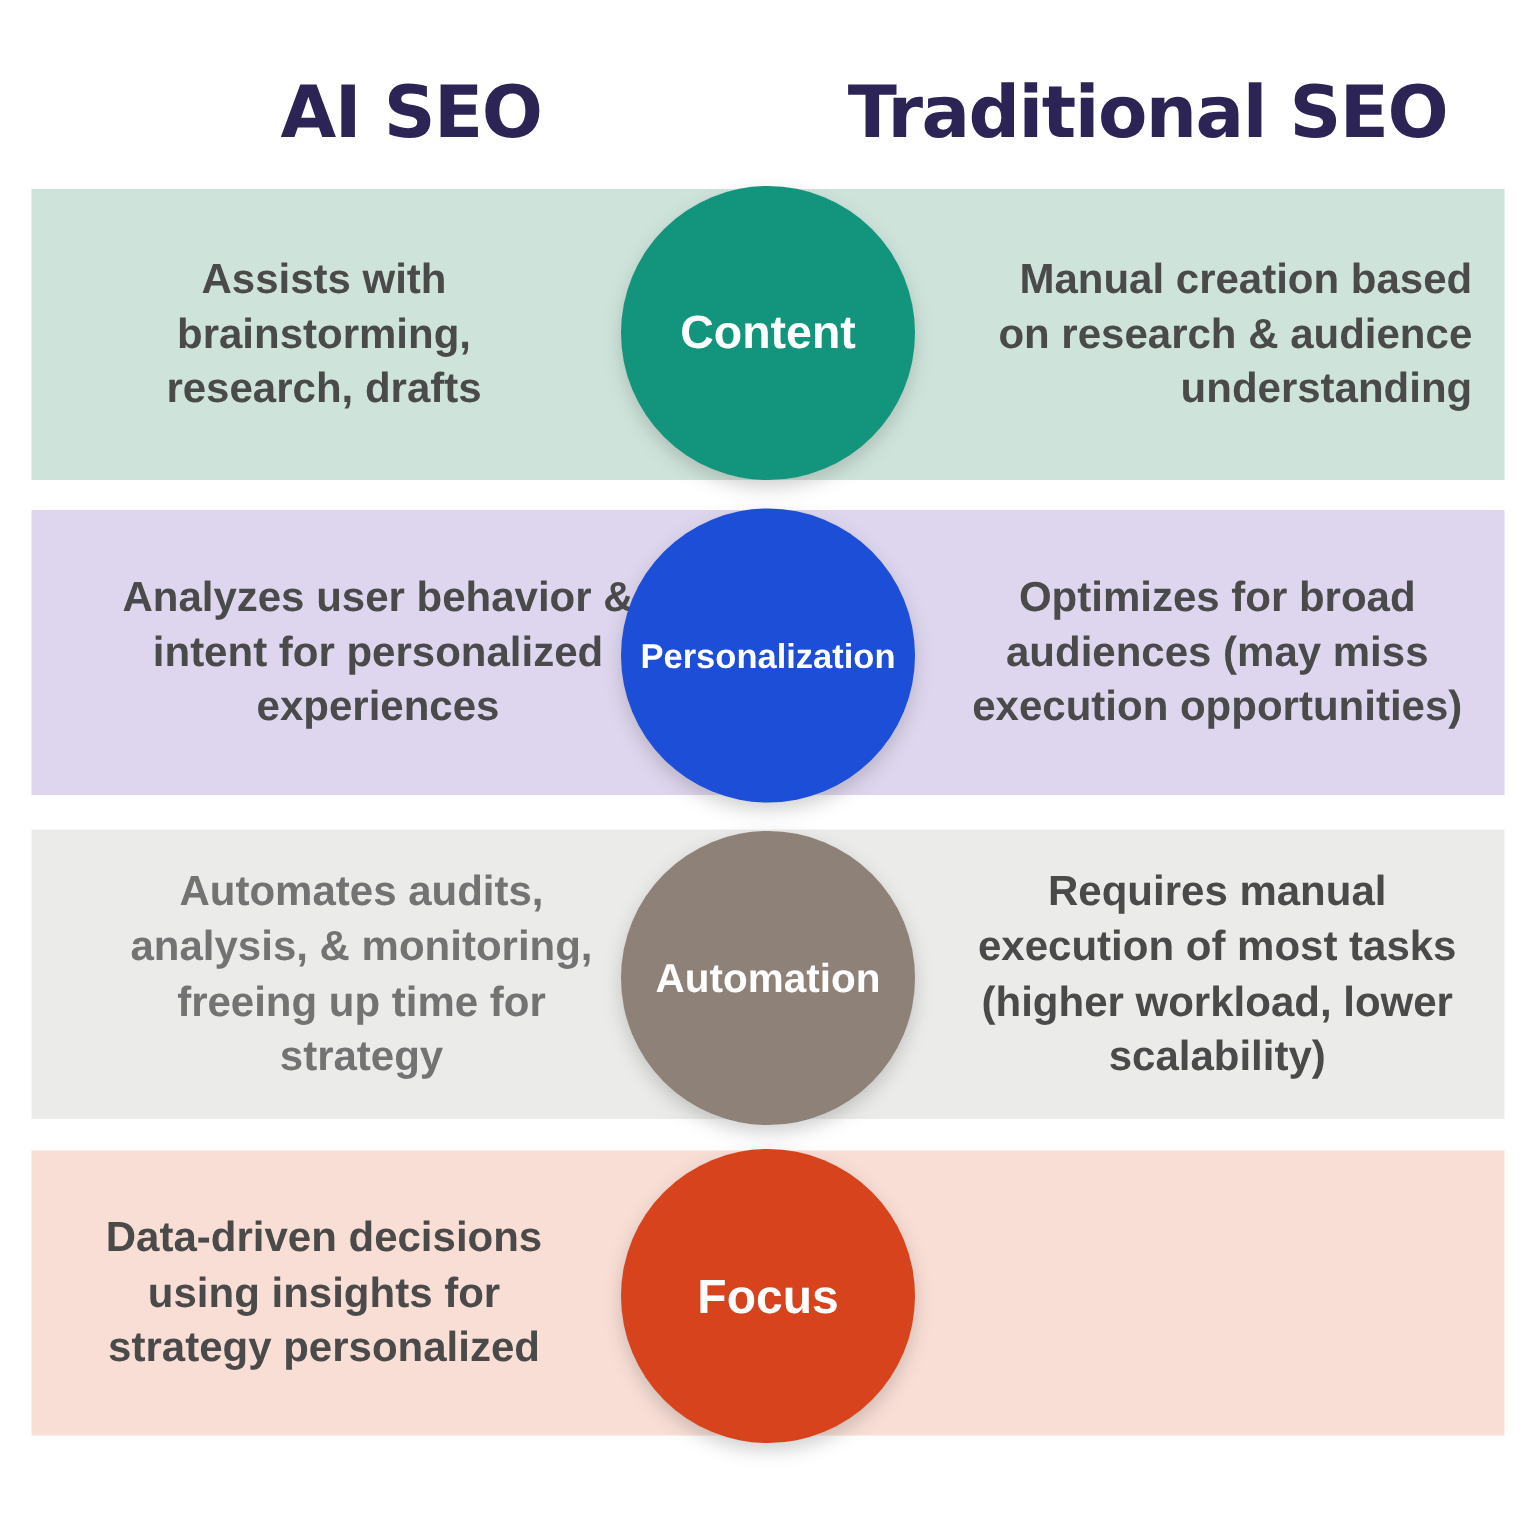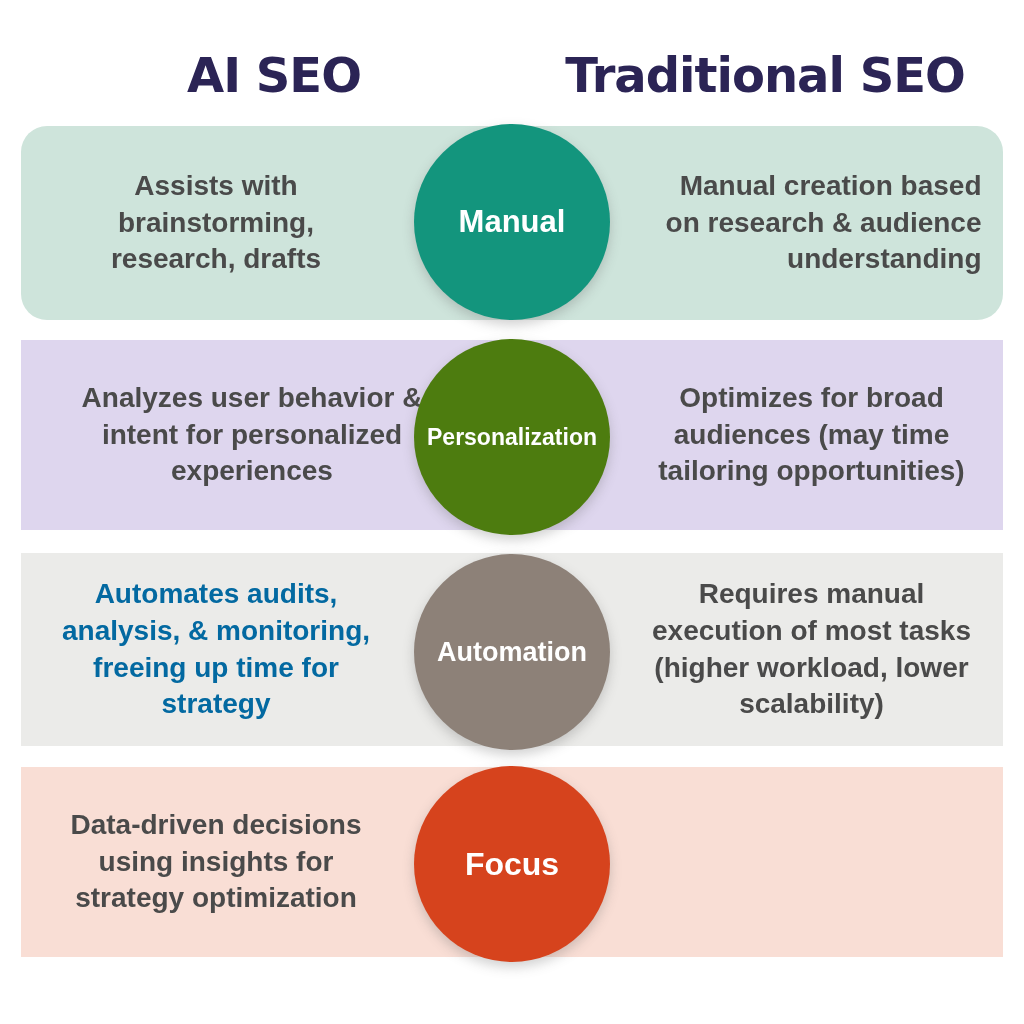--- a/index.html
+++ b/index.html
@@ -22,21 +22,21 @@
     color:#2b2455;
     white-space:nowrap;
   }
   .header-title.ai{left:74px;width:400px;}
   .header-title.trad{left:565px;width:400px;}
   
   .band{
     position:absolute;
     left:21px;width:982px;
   }
-  .band.r1{top:126px;height:194px;border-radius:26px;}
+  .band.r1{top:126px;height:194px;}
   .band.r2{top:340px;height:190px;}
   .band.r3{top:553px;height:193px;}
   .band.r4{top:767px;height:190px;}
   
   .cell{
     position:absolute;top:0;bottom:0;
     display:flex;align-items:center;justify-content:center;
     text-align:center;
     color:#4a4a4a;
     font-weight:bold;
@@ -77,53 +77,53 @@
 <div class="canvas">
 
   <div class="header-title ai" style="color: rgb(43, 36, 85);">AI SEO</div>
   <div class="header-title trad" style="color: rgb(43, 36, 85);">Traditional SEO</div>
 
   <section class="band r1" style="background: rgb(206, 228, 219);">
     <div class="cell left w250" style="color: rgb(74, 74, 74);">
       <span class="txt">Assists with brainstorming, research, drafts</span>
     </div>
     <div class="circle" style="background: rgb(19, 149, 125);">
-      <span>Manual</span>
+      <span>Content</span>
     </div>
     <div class="cell right w340" style="color: rgb(74, 74, 74); text-align: right;">
       <span class="txt">Manual creation based on research &amp; audience understanding</span>
     </div>
   </section>
 
   <section class="band r2" style="background: rgb(222, 214, 238);">
     <div class="cell left w360" style="color: rgb(74, 74, 74); padding-left: 36px;">
       <span class="txt">Analyzes user behavior &amp; intent for personalized experiences</span>
     </div>
-    <div class="circle" style="background: #4d7c0f;">
+    <div class="circle" style="background: #1d4ed8;">
       <span>Personalization</span>
     </div>
     <div class="cell right w350" style="color: rgb(74, 74, 74);">
-      <span class="txt">Optimizes for broad audiences (may time tailoring opportunities)</span>
+      <span class="txt">Optimizes for broad audiences (may miss execution opportunities)</span>
     </div>
   </section>
 
   <section class="band r3" style="background: rgb(235, 235, 233);">
-    <div class="cell left w340" style="color: #0369a1;">
+    <div class="cell left w340" style="color: #737373; justify-content: flex-end;">
       <span class="txt">Automates audits, analysis, &amp; monitoring, freeing up time for strategy</span>
     </div>
     <div class="circle" style="background: rgb(141, 129, 120);">
       <span>Automation</span>
     </div>
     <div class="cell right w345" style="color: rgb(74, 74, 74);">
       <span class="txt">Requires manual execution of most tasks (higher workload, lower scalability)</span>
     </div>
   </section>
 
   <section class="band r4" style="background: rgb(249, 222, 213);">
     <div class="cell left w305" style="color: rgb(74, 74, 74);">
-      <span class="txt">Data-driven decisions using insights for strategy optimization</span>
+      <span class="txt">Data-driven decisions using insights for strategy personalized</span>
     </div>
     <div class="circle" style="background: rgb(214, 67, 29);">
       <span>Focus</span>
     </div>
   </section>
 
 </div>
 
 </body></html>

